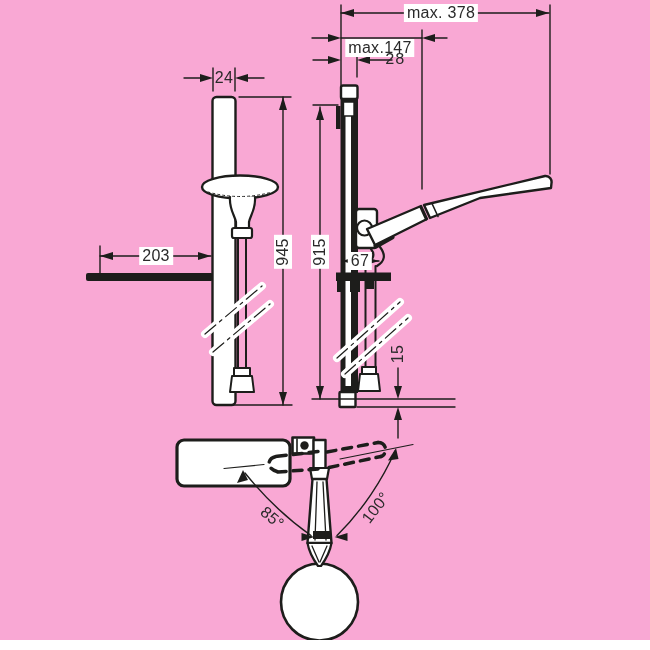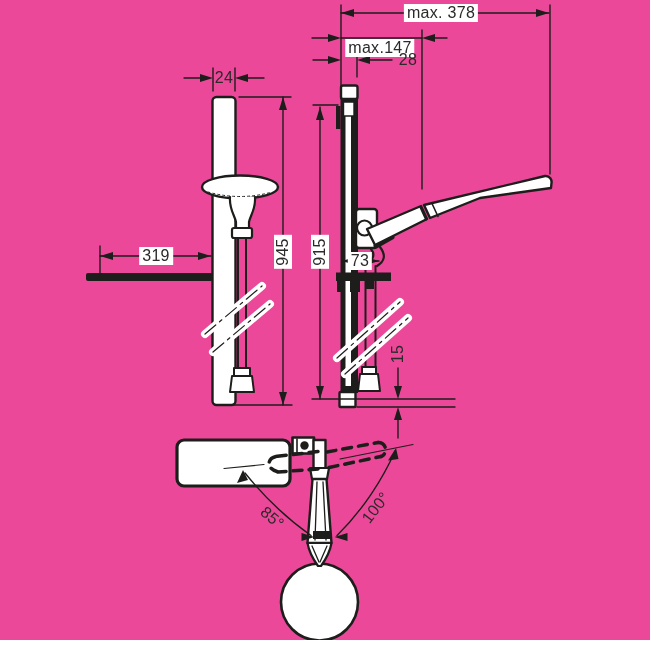--- a/index.html
+++ b/index.html
@@ -1,17 +1,17 @@
 <!DOCTYPE html>
 <html><head>
 <meta charset="utf-8">
 <style>
   html,body{margin:0;padding:0;background:#ffffff;}
   .stage{
-    position:relative;width:650px;height:640px;background:#ec4899;
+    position:relative;width:650px;height:640px;background:#f9a8d4;
     font-family:"Liberation Sans", sans-serif;overflow:hidden;
   }
   .stage svg{position:absolute;left:0;top:0;}
   .dim-label{
     position:absolute;font-size:16px;line-height:1;color:#2a2a2a;
     white-space:nowrap;transform:translate(-50%,-50%);letter-spacing:.3px;
   }
   .dim-label.bg{background:#ffffff;padding:1px 3px;}
   .rot-ccw{transform:translate(-50%,-50%) rotate(-90deg);}
   .rot-85{transform:translate(-50%,-50%) rotate(40deg);}
@@ -182,23 +182,23 @@
       <polygon points="342,261 355,257 355,265"></polygon>
       <polygon points="379,261 366,257 366,265"></polygon>
       <polygon points="398,399 394,386 402,386"></polygon>
       <polygon points="398,407 394,420 402,420"></polygon>
     </g>
   </g>
 </svg>
 
 <div class="dim-label bg" style="left:441px;top:13px;">max. 378</div>
 <div class="dim-label bg" style="left:380px;top:48px;">max.147</div>
-<div class="dim-label" style="left:408px;top:60px;">28</div>
+<div class="dim-label" style="left:395px;top:60px;font-family:Liberation Mono, monospace;">28</div>
 <div class="dim-label" style="left:224px;top:78px;">24</div>
-<div class="dim-label bg" style="left:156px;top:256px;">319</div>
+<div class="dim-label bg" style="left:156px;top:256px;">203</div>
 <div class="dim-label bg rot-ccw" style="left:283px;top:252px;">945</div>
 <div class="dim-label bg rot-ccw" style="left:320px;top:252px;">915</div>
-<div class="dim-label bg" style="left:360px;top:261px;">73</div>
+<div class="dim-label bg" style="left:360px;top:261px;">67</div>
 <div class="dim-label rot-ccw" style="left:398px;top:354px;">15</div>
 <div class="dim-label rot-85" style="left:272px;top:518px;">85°</div>
 <div class="dim-label rot-100" style="left:376px;top:508px;">100°</div>
 
 </div>
 
 </body></html>

